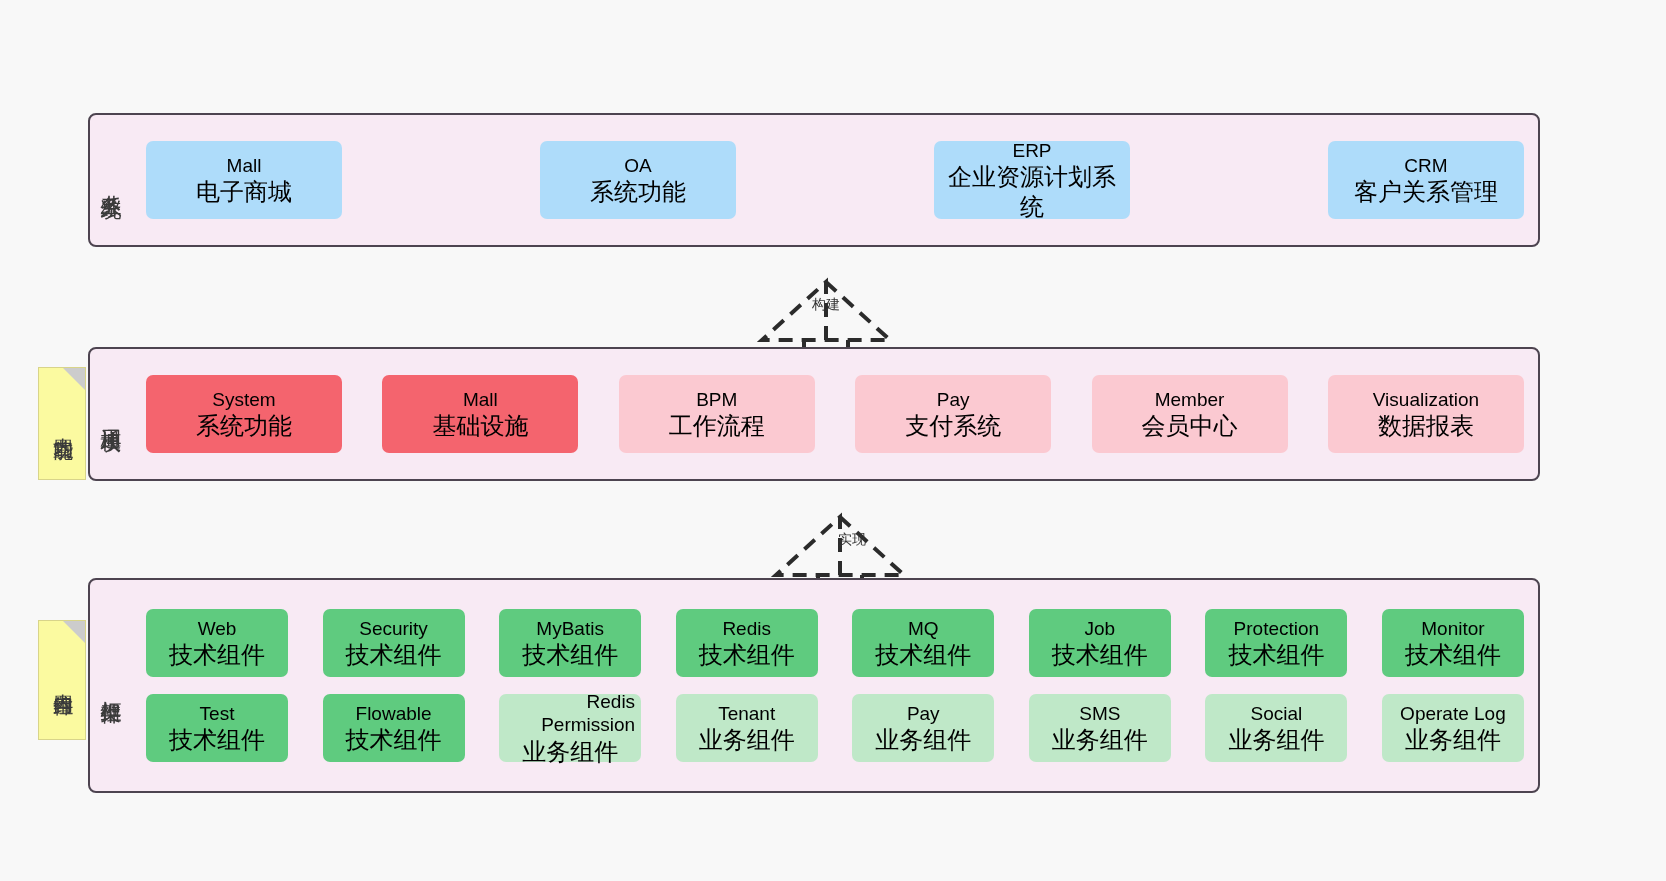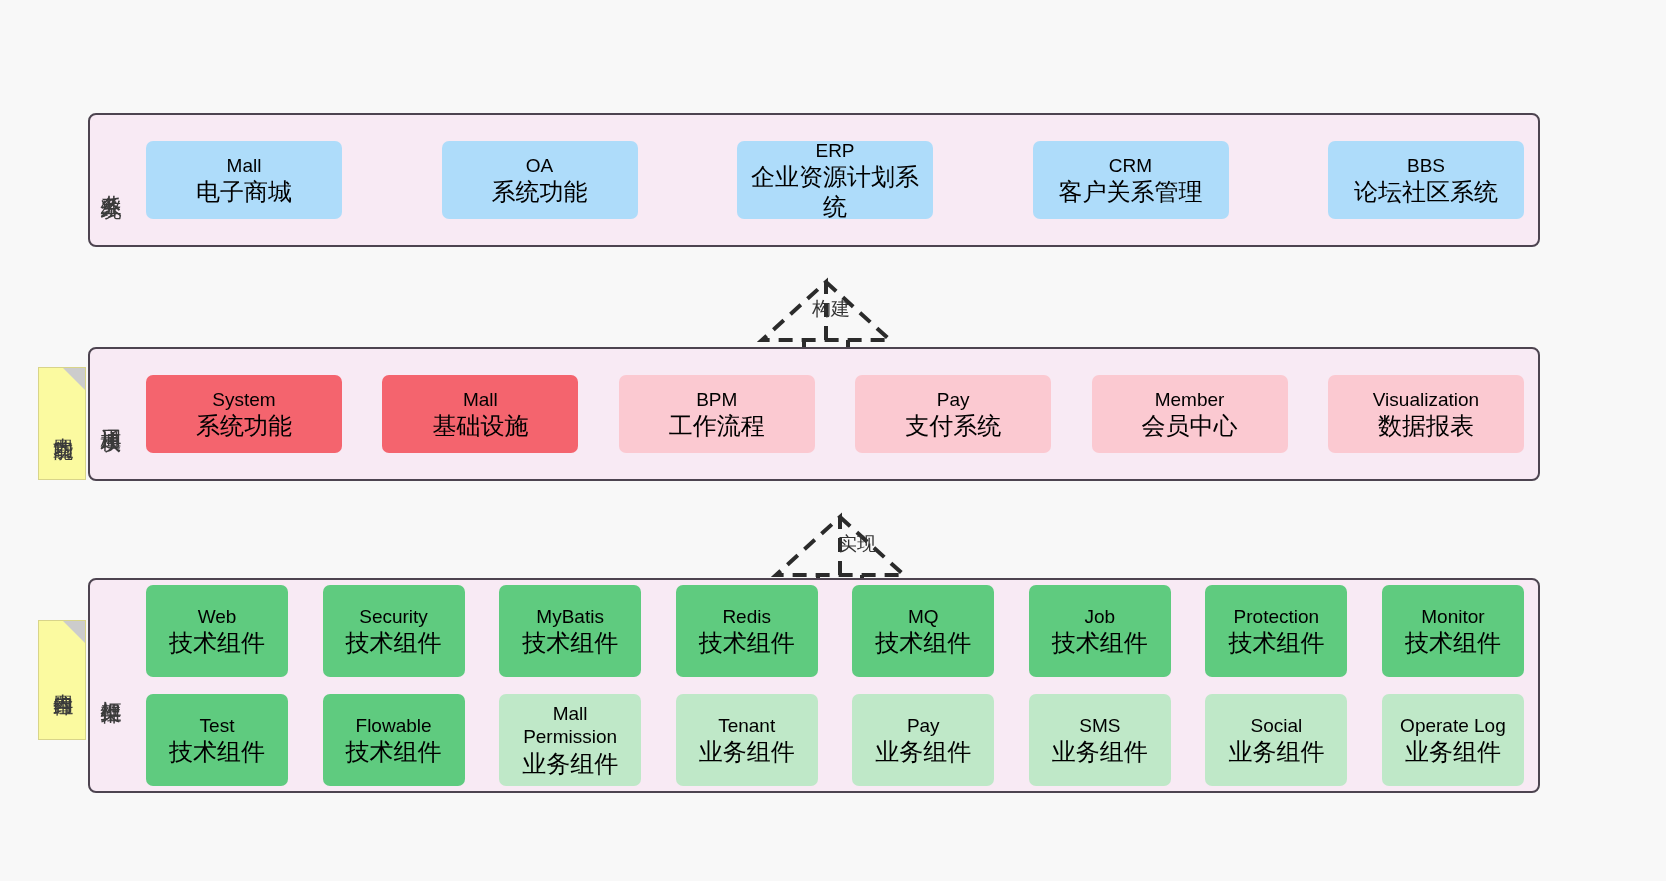--- a/index.html
+++ b/index.html
@@ -79,21 +79,21 @@
 
   
   .biz .box { width: 196px; height: 78px; background: #aedcfa; }
 
   
   .mod .box { width: 196px; height: 78px; }
   .mod .box.strong { background: #f4646e; }
   .mod .box.light  { background: #fbc9d1; }
 
   
-  .fw .box { width: 142px; height: 92px; }
+  .fw .box { width: 142px; height: 68px; text-align: right; }
   .fw .box.tech { background: #5fcb7f; }
   .fw .box.biz2 { background: #bfe8c8; }
 
   
   .note {
     position: absolute;
     background: #fbfaa0;
     border: 1px solid #d8d48a;
     color: #3a3a3a;
     font-size: 20px;
@@ -112,21 +112,21 @@
     top: 0; right: 0;
     width: 0; height: 0;
     border-top: 22px solid #cccccc;
     border-left: 22px solid transparent;
   }
 
   
   .arrow-wrap { position: absolute; }
   .arrow-label {
     position: absolute;
-    font-size: 19px;
+    font-size: 14px;
     color: #333333;
     background: transparent;
     white-space: nowrap;
   }
 </style>
 </head>
 <body>
 
 <div id="canvas">
 
@@ -142,24 +142,20 @@
         <span class="t1">OA</span>
         <span class="t2">系统功能</span>
       </div>
       <div class="box">
         <span class="t1">ERP</span>
         <span class="t2">企业资源计划系统</span>
       </div>
       <div class="box">
         <span class="t1">CRM</span>
         <span class="t2">客户关系管理</span>
-      </div>
-      <div class="box">
-        <span class="t1">BBS</span>
-        <span class="t2">论坛社区系统</span>
       </div>
 
     </div>
   </div>
 
   <div class="arrow-wrap" style="left:744px; top:252px; width:180px; height:100px;">
     <svg width="180" height="100" viewBox="0 0 180 100">
 
       <path d="M 82 88 L 82 30 L 18 88 L 146 88 L 82 30" fill="none" stroke="#2b2b2b" stroke-width="4" stroke-dasharray="14,9" stroke-linecap="butt"></path>
 
@@ -270,21 +266,21 @@
       <div class="row">
         <div class="box tech">
           <span class="t1">Test</span>
           <span class="t2">技术组件</span>
         </div>
         <div class="box tech">
           <span class="t1">Flowable</span>
           <span class="t2">技术组件</span>
         </div>
         <div class="box biz2">
-          <span class="t1">Mall Permission</span>
+          <span class="t1">Redis Permission</span>
           <span class="t2">业务组件</span>
         </div>
         <div class="box biz2">
           <span class="t1">Tenant</span>
           <span class="t2">业务组件</span>
         </div>
         <div class="box biz2">
           <span class="t1">Pay</span>
           <span class="t2">业务组件</span>
         </div>

